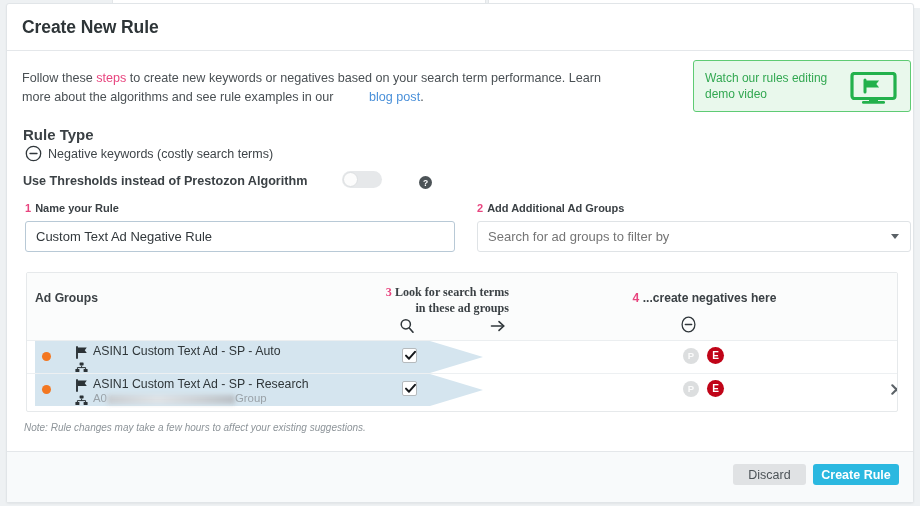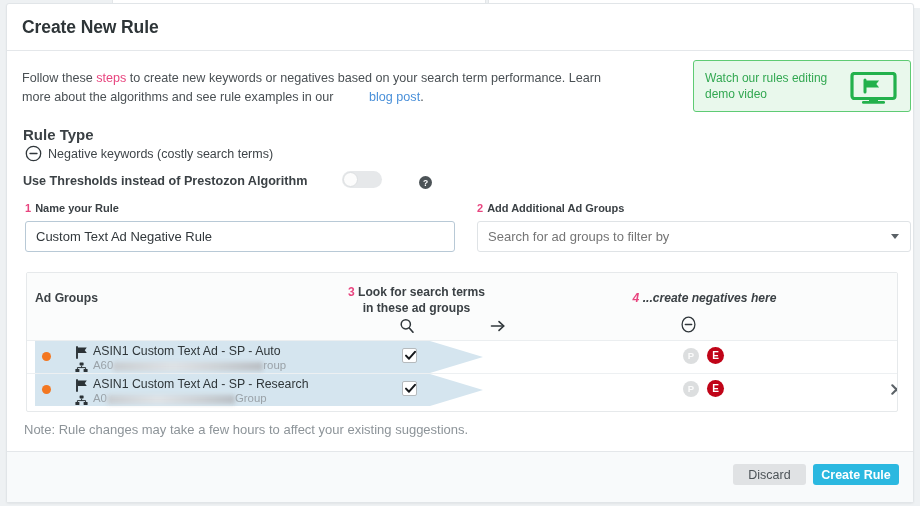--- a/index.html
+++ b/index.html
@@ -95,24 +95,24 @@
 
   
   .tbl{
     position:absolute;left:19px;top:268px;width:872px;height:140px;
     border:1px solid #e6e9eb;border-radius:2px;box-sizing:border-box;background:#fff;
     overflow:hidden;
   }
   .thead{position:absolute;left:0;top:0;width:100%;height:68px;background:#fbfcfc;
          border-bottom:1px solid #ebeef0;box-sizing:border-box;}
   .th-adgroups{position:absolute;left:8px;top:18px;font-size:12.2px;font-weight:bold;color:#3b4145;}
-  .th-c3{position:absolute;left:297px;top:11px;width:185px;text-align:center;
-         font-size:12.1px;font-weight:bold;line-height:16px;color:#3b4145;}
+  .th-c3{position:absolute;left:297px;top:11px;width:185px;text-align:right;
+         font-size:12.1px;font-weight:bold;line-height:16px;color:#3b4145;font-family:Liberation Serif, serif;}
   .th-c4{position:absolute;left:570px;top:18px;width:215px;text-align:center;
-         font-size:12.1px;font-weight:bold;color:#3b4145;font-style:italic;}
+         font-size:12.1px;font-weight:bold;color:#3b4145;}
   .num-pink{color:#e8457f;font-weight:bold;}
   .th-icons-search{position:absolute;left:371px;top:44px;width:18px;height:18px;}
   .th-icons-arrow{position:absolute;left:462px;top:44px;width:18px;height:18px;}
   .th-icons-minus{position:absolute;left:652px;top:42px;width:19px;height:19px;}
 
   .rows{position:absolute;left:0;top:68px;width:100%;}
   .row{position:relative;height:32px;border-bottom:1px solid #edf0f2;}
   .row:last-child{border-bottom:none;}
   .hl{
     position:absolute;left:8px;top:0;height:100%;width:448px;background:#d5e5ef;
@@ -143,21 +143,21 @@
   }
   .badge-e{
     position:absolute;left:680px;top:6px;width:17px;height:17px;border-radius:50%;
     background:#c00418;color:#fff;font-size:10px;font-weight:bold;
     text-align:center;line-height:17px;
   }
   .row-x{position:absolute;left:863px;top:8px;width:13px;height:13px;}
 
   
   .note{
-    position:absolute;left:17px;top:418px;font-size:13px;color:#8d9499;
+    position:absolute;left:17px;top:418px;font-size:10px;color:#8d9499;font-style:italic;
   }
 
   
   .footer{
     position:absolute;left:0;bottom:0;width:100%;height:51px;
     background:#f8fafb;border-top:1px solid #e4e7ea;box-sizing:border-box;
   }
   .btn{
     position:absolute;top:12px;height:21px;border:none;border-radius:3px;cursor:pointer;
     font-family:"Liberation Sans",sans-serif;font-size:12.5px;
@@ -282,21 +282,20 @@
         </span>
         <span class="cmp-name">ASIN1 Custom Text Ad - SP - Auto</span>
         <span class="ag-ico">
           <svg viewBox="0 0 13 11" width="13" height="11">
             <rect x="4.6" y="0.4" width="4" height="3" rx=".6" fill="#2b3236"></rect>
             <rect x="0.4" y="7" width="4" height="3" rx=".6" fill="#2b3236"></rect>
             <rect x="8.6" y="7" width="4" height="3" rx=".6" fill="#2b3236"></rect>
             <path d="M6.6 3.6 v2 M2.4 7 v-1.4 h8.2 V7" fill="none" stroke="#2b3236" stroke-width="1"></path>
           </svg>
         </span>
-        <span class="ag-line"><span>A60</span><span class="blurbar" style="width:150px"></span><span>roup</span></span>
         <span class="chk">
           <svg viewBox="0 0 13 13" width="13" height="13">
               <path d="M2 6.6 L5 9.7 L11 2.8" fill="none" stroke="#16191c" stroke-width="2" stroke-linecap="round" stroke-linejoin="round"></path>
             </svg>
         </span>
         <span class="badge-p">P</span>
         <span class="badge-e">E</span>
       </div>
 
       <div class="row">

